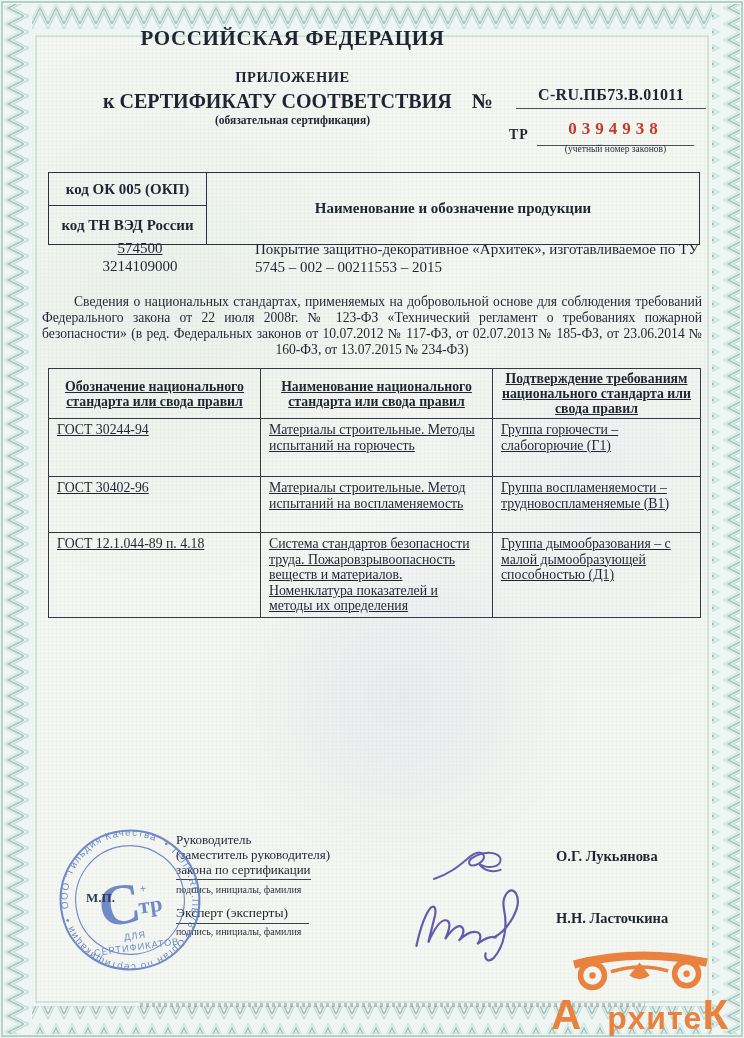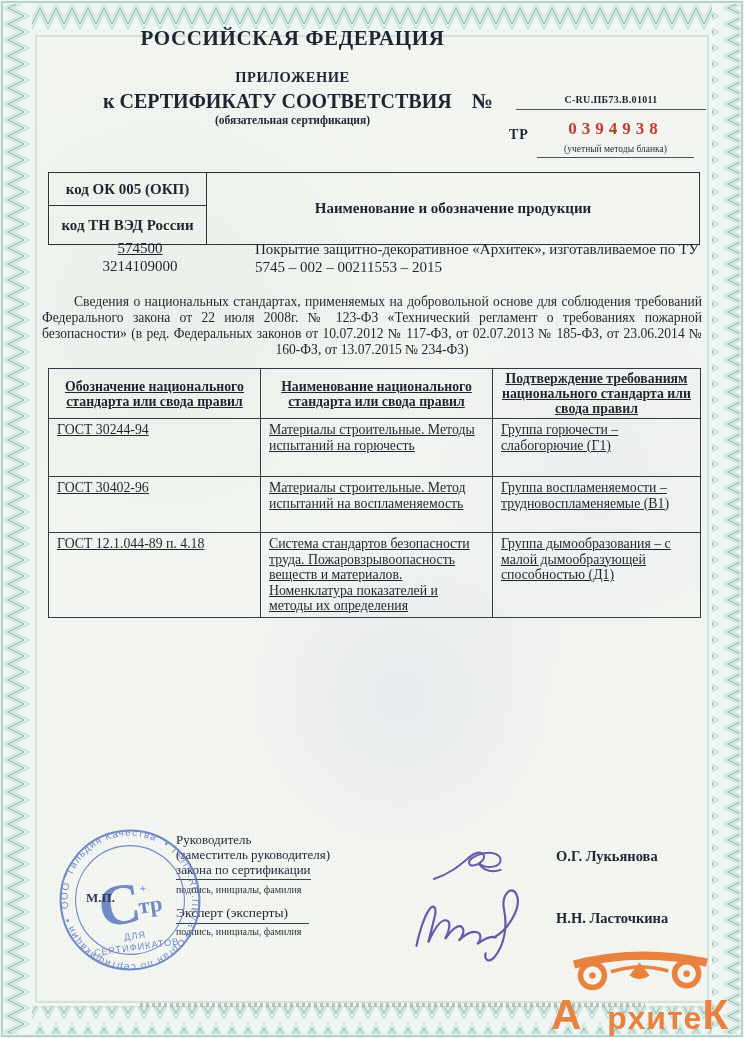--- a/index.html
+++ b/index.html
@@ -17,25 +17,25 @@
   .abs { position:absolute; }
   .frame { position:absolute; left:0; top:0; z-index:1; pointer-events:none; }
   .z { z-index:2; }
 
   
   .doc-title  { left:0; top:26px;  width:585px; text-align:center; font-size:21px; font-weight:bold; letter-spacing:.6px; }
   .doc-sub    { left:0; top:69px;  width:585px; text-align:center; font-size:14.5px; font-weight:bold; letter-spacing:.5px; }
   .cert-row   { left:103px; top:89px; font-size:20px; font-weight:bold; white-space:nowrap; }
   .cert-row .numsign { margin-left:20px; font-size:21px; }
   .cert-note  { left:0; top:114px; width:585px; text-align:center; font-size:11.5px; font-weight:bold; }
-  .certnum-box{ left:516px; top:86px; width:190px; text-align:center; font-size:10px; font-weight:bold;
-                padding-bottom:4px; border-bottom:1.2px solid #4a5058; letter-spacing:.3px;margin-top:8px; }
+  .certnum-box{ left:516px; top:86px; width:190px; text-align:center; font-size:16px; font-weight:bold;
+                padding-bottom:4px; border-bottom:1.2px solid #4a5058; letter-spacing:.3px; }
   .tr-label   { left:509px; top:127px; font-size:14px; font-weight:bold; letter-spacing:1px; }
   .trnum-box  { left:537px; top:119px; width:157px; text-align:center; font-size:17px; font-weight:bold;
-                letter-spacing:5px; color:#c43a2b; padding-bottom:18px; border-bottom:1.2px solid #4a5058; }
+                letter-spacing:5px; color:#c43a2b; padding-bottom:6px; border-bottom:1.2px solid #4a5058; }
   .tr-caption { left:537px; top:144px; width:157px; text-align:center; font-size:9.5px; color:#2a3140; }
 
   
   table { border-collapse:collapse; }
   .codes { left:48px; top:172px; width:652px; table-layout:fixed; }
   .codes td { border:1.6px solid #2d333e; font-weight:bold; text-align:center; vertical-align:middle;
               font-size:15px; line-height:17px; padding:2px 4px; }
   .codes .c1 { width:149px; }
   .okp-val   { left:70px;  top:240px; width:140px; text-align:center; font-size:15px; text-decoration:underline; }
   .tnved-val { left:70px;  top:258px; width:140px; text-align:center; font-size:15px; }
@@ -109,21 +109,21 @@
 
   <div class="abs z doc-title">РОССИЙСКАЯ ФЕДЕРАЦИЯ</div>
   <div class="abs z cert-row">
     <span>к СЕРТИФИКАТУ СООТВЕТСТВИЯ</span><span class="numsign">№</span>
   </div>
   <div class="abs z doc-sub">ПРИЛОЖЕНИЕ</div>
   <div class="abs z certnum-box">C-RU.ПБ73.В.01011</div>
   <div class="abs z cert-note">(обязательная сертификация)</div>
   <div class="abs z tr-label">ТР</div>
   <div class="abs z trnum-box">0394938</div>
-  <div class="abs z tr-caption">(учетный методы бланка)</div>
+  <div class="abs z tr-caption">(учетный номер законов)</div>
 
   <table class="abs z codes">
     <tbody>
         <tr>
       <td class="c1" style="height:28px;">код ОК 005 (ОКП)</td>
       <td rowspan="2">Наименование и обозначение продукции</td>
     </tr>
     <tr>
       <td class="c1" style="height:34px;">код ТН ВЭД России</td>
     </tr>

